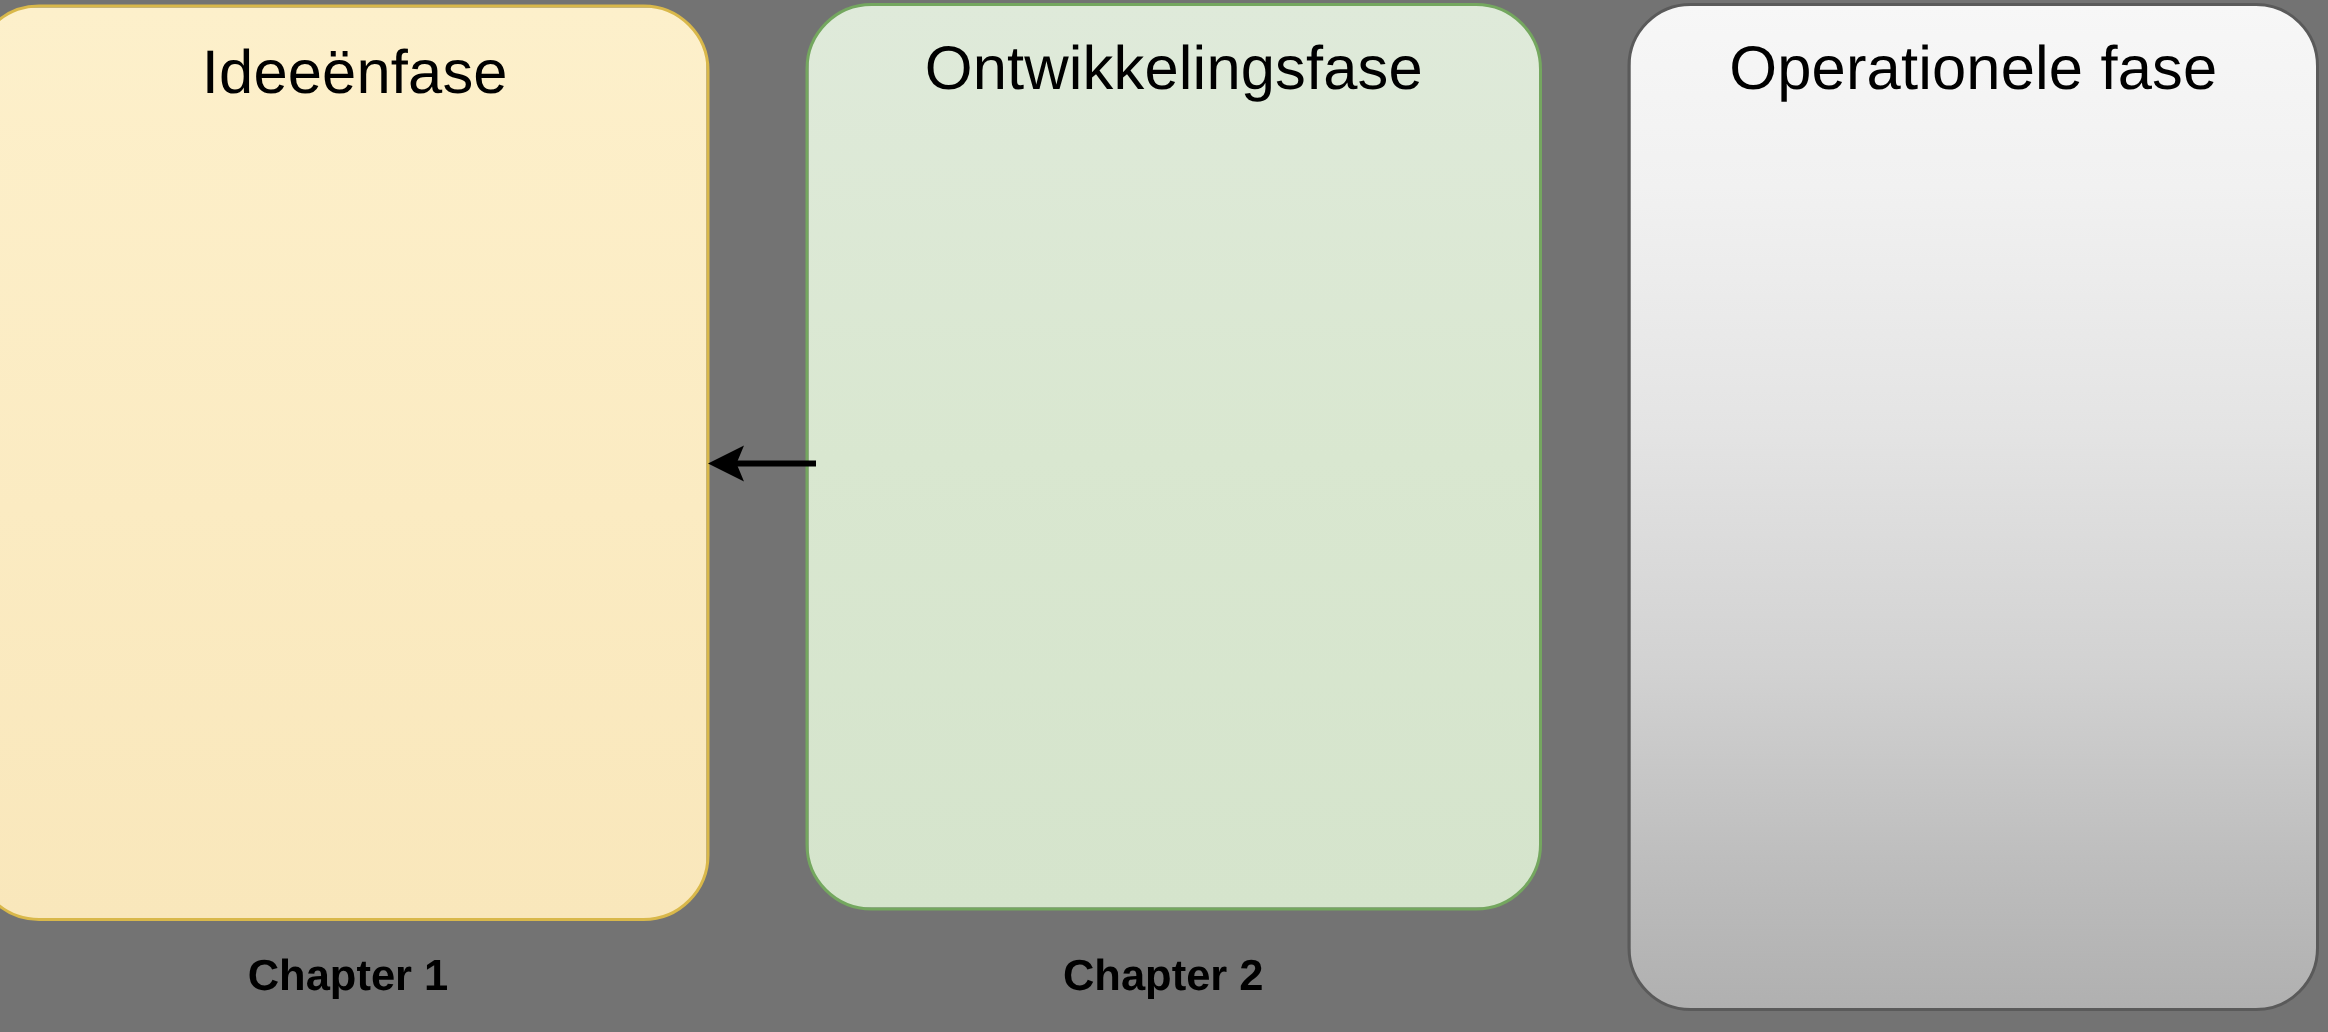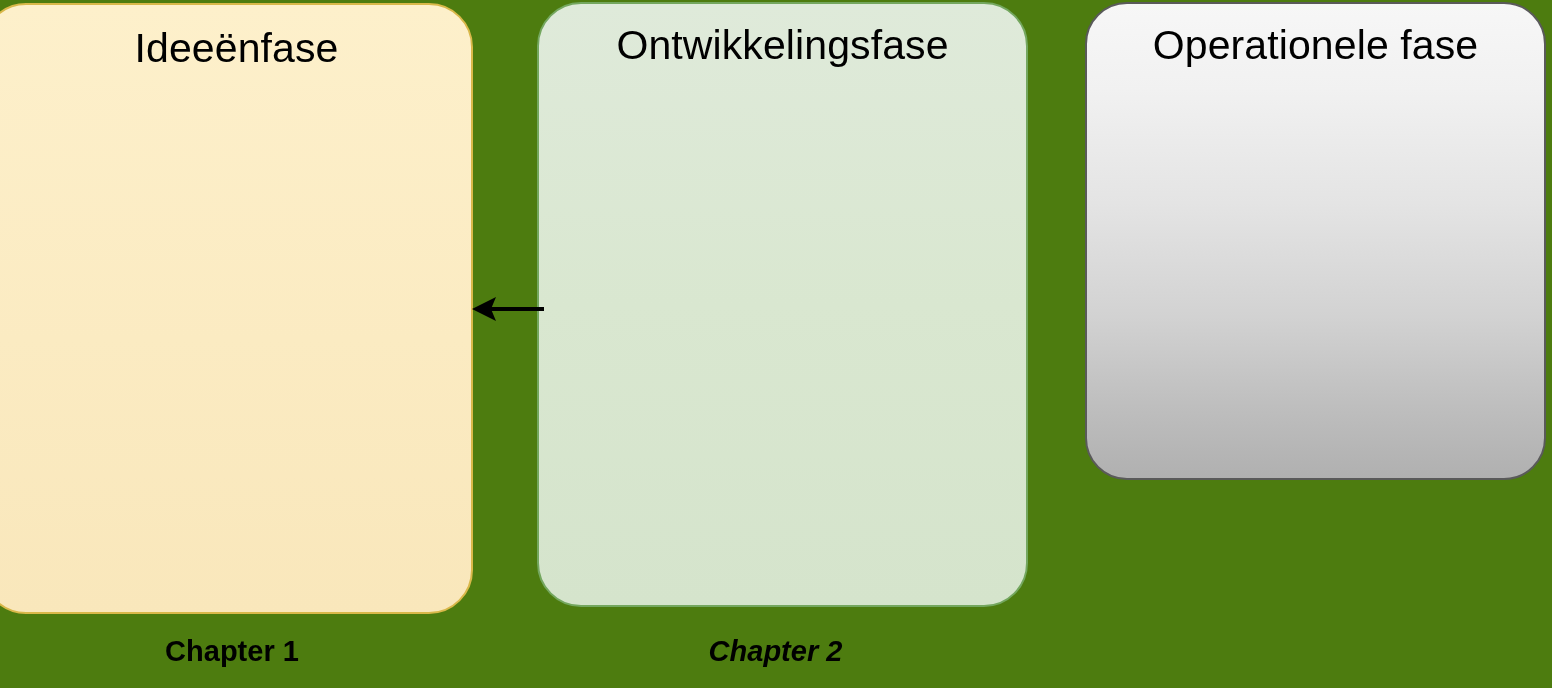--- a/index.html
+++ b/index.html
@@ -9,21 +9,21 @@
   }
   body {
     font-family: "Liberation Sans", sans-serif;
     -webkit-font-smoothing: antialiased;
   }
 
   #canvas {
     position: relative;
     width: 1552px;
     height: 688px;
-    background: #4d7c0f;
+    background: #737373;
     overflow: hidden;
   }
 
   .phase-box {
     position: absolute;
     box-sizing: border-box;
     border-radius: 42px;
   }
 
   .phase-title {
@@ -68,21 +68,21 @@
     top: 15px;
     font-size: 41px;
     line-height: 52px;
   }
 
   
   #box-ops {
     left: 1085px;
     top: 2px;
     width: 461px;
-    height: 478px;
+    height: 672px;
     background: linear-gradient(180deg, #f7f7f7 0%, #f1f1f1 18%, #e4e4e4 42%, #d2d2d2 66%, #bebebe 85%, #b0b0b0 100%);
     border: 2px solid #5a5a5a;
     border-radius: 42px;
   }
   #box-ops .phase-title {
     top: 15px;
     font-size: 41px;
     line-height: 52px;
   }
 
@@ -99,21 +99,21 @@
   .chapter-caption {
     position: absolute;
     text-align: center;
     color: #000000;
     font-weight: 700;
     font-size: 29px;
     line-height: 34px;
     white-space: nowrap;
   }
   #caption-1 { left: 0px;    top: 634px; width: 464px; }
-  #caption-2 { left: 537px;  top: 634px; width: 477px; font-style: italic; }
+  #caption-2 { left: 537px;  top: 634px; width: 477px; }
   #caption-3 { left: 1085px; top: 634px; width: 461px; }
 </style>
 </head>
 <body>
 
 <div id="canvas">
 
   <div class="phase-box" id="box-idea">
     <div class="phase-title">Ideeënfase</div>
   </div>

